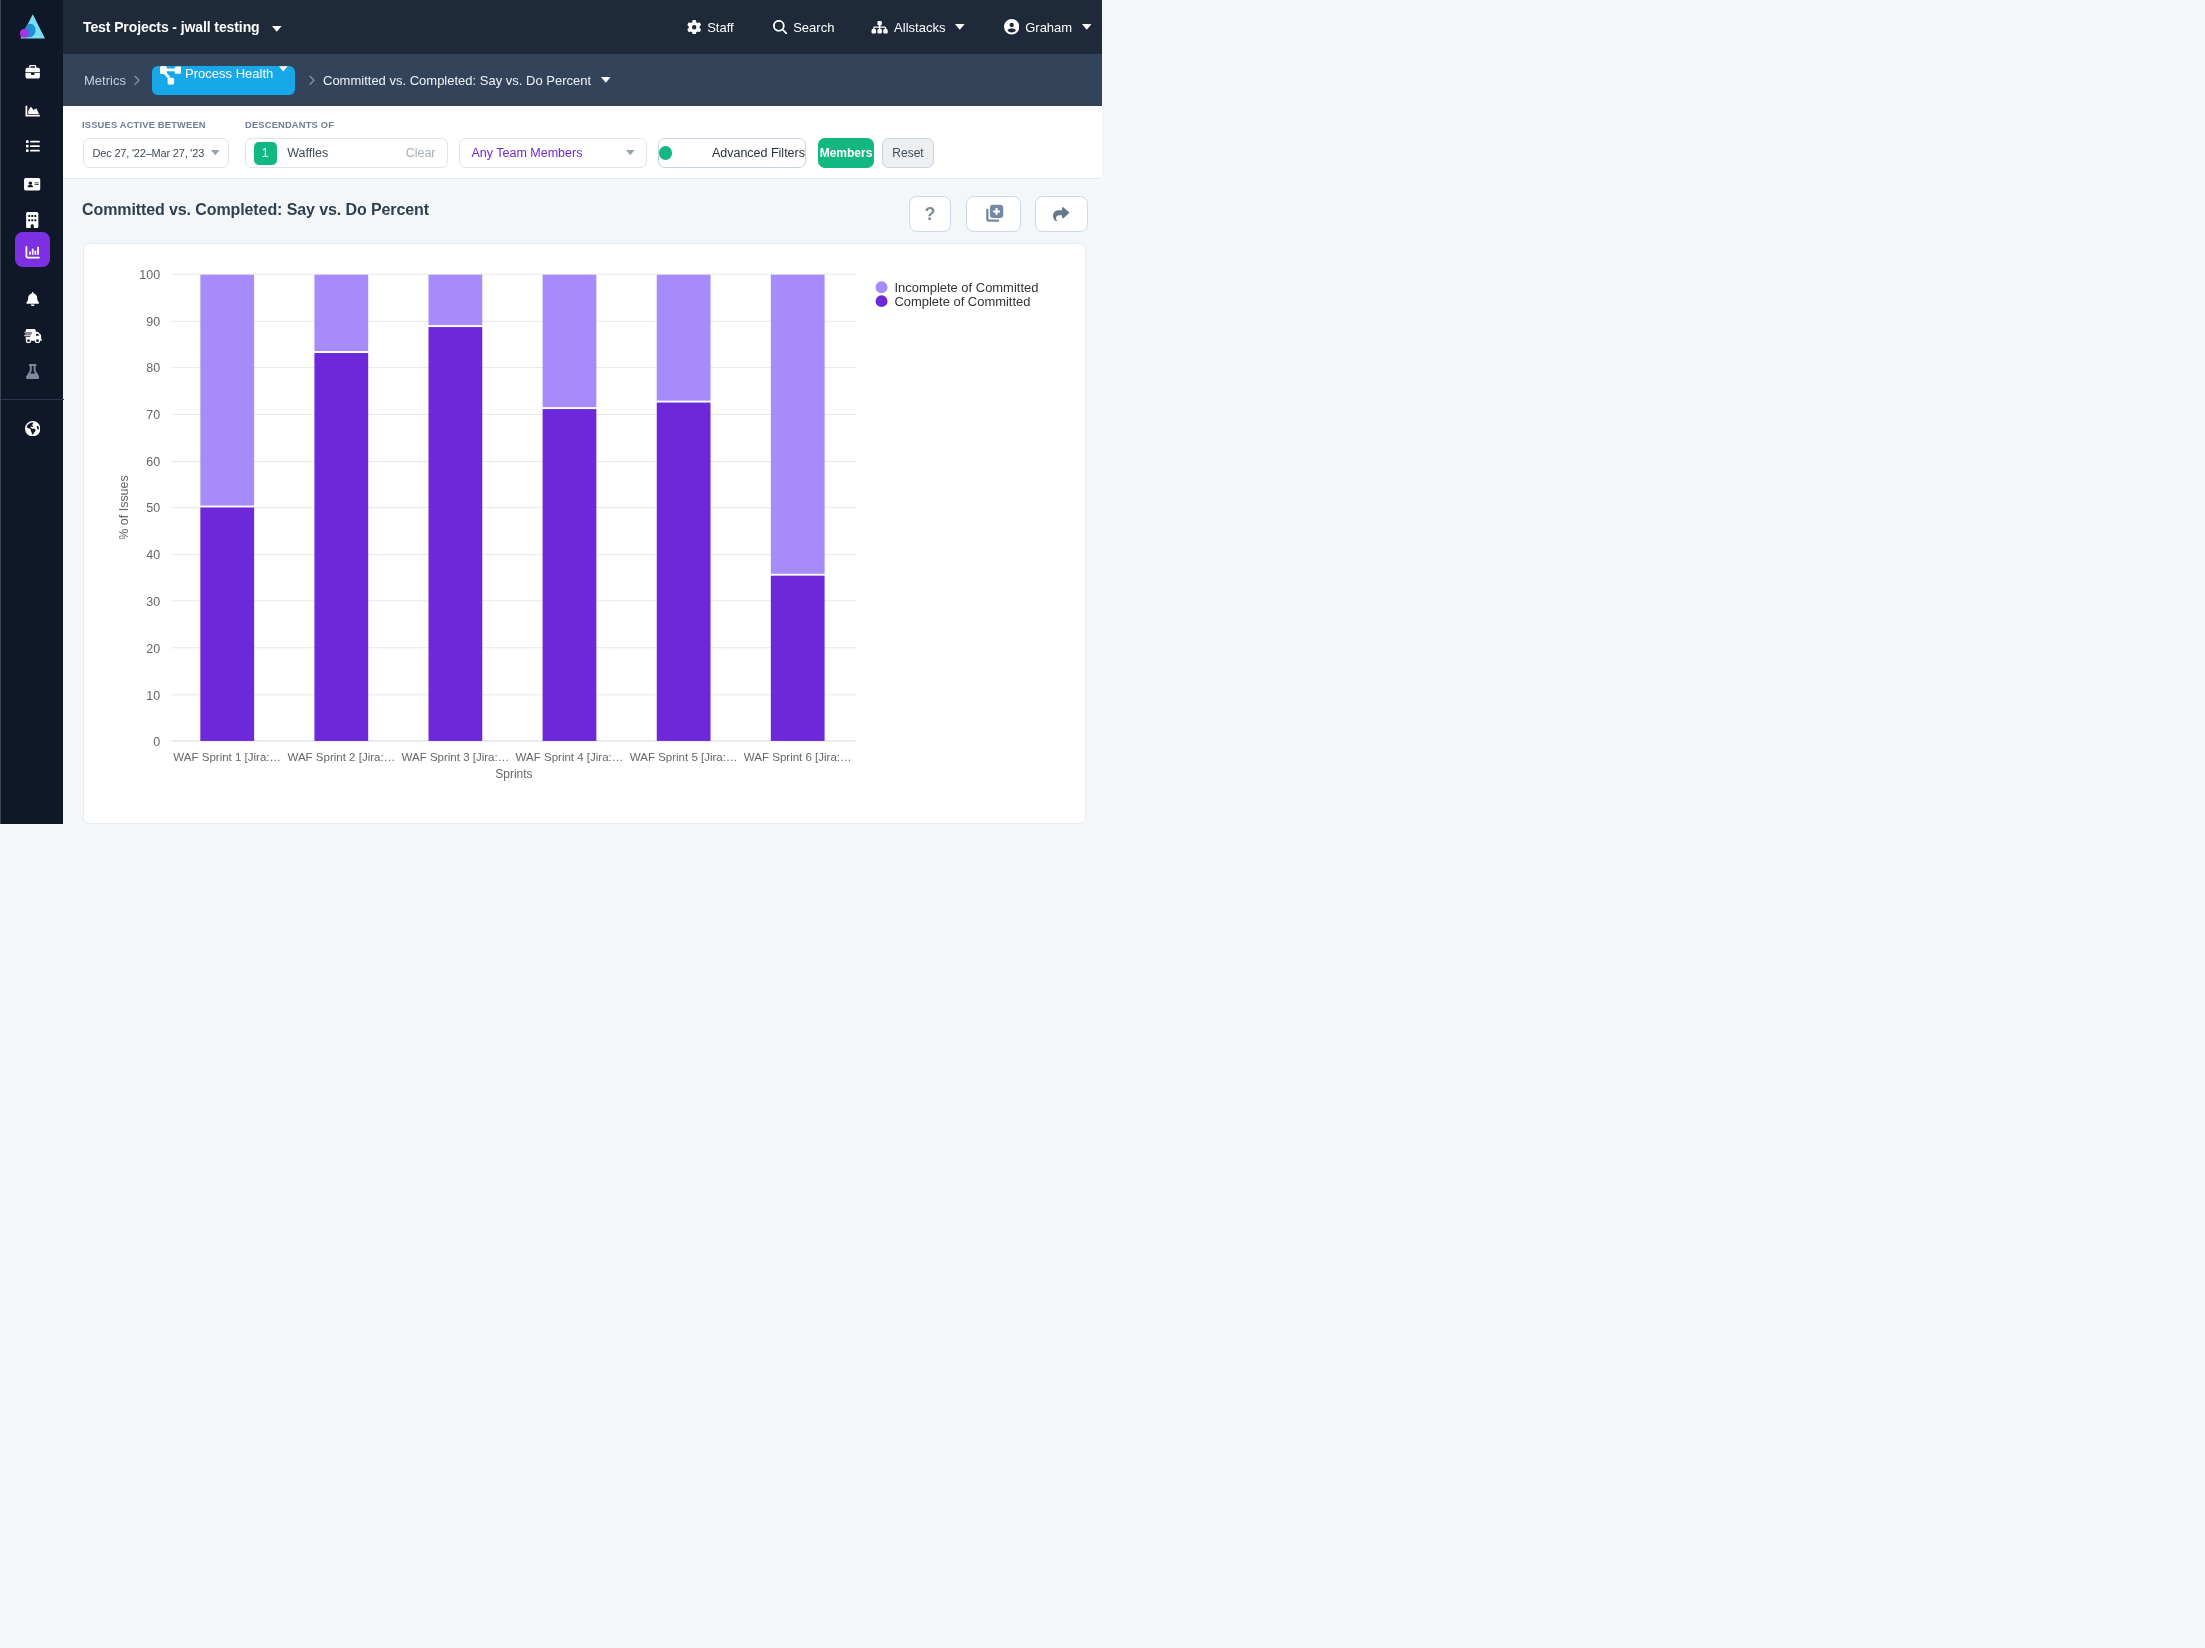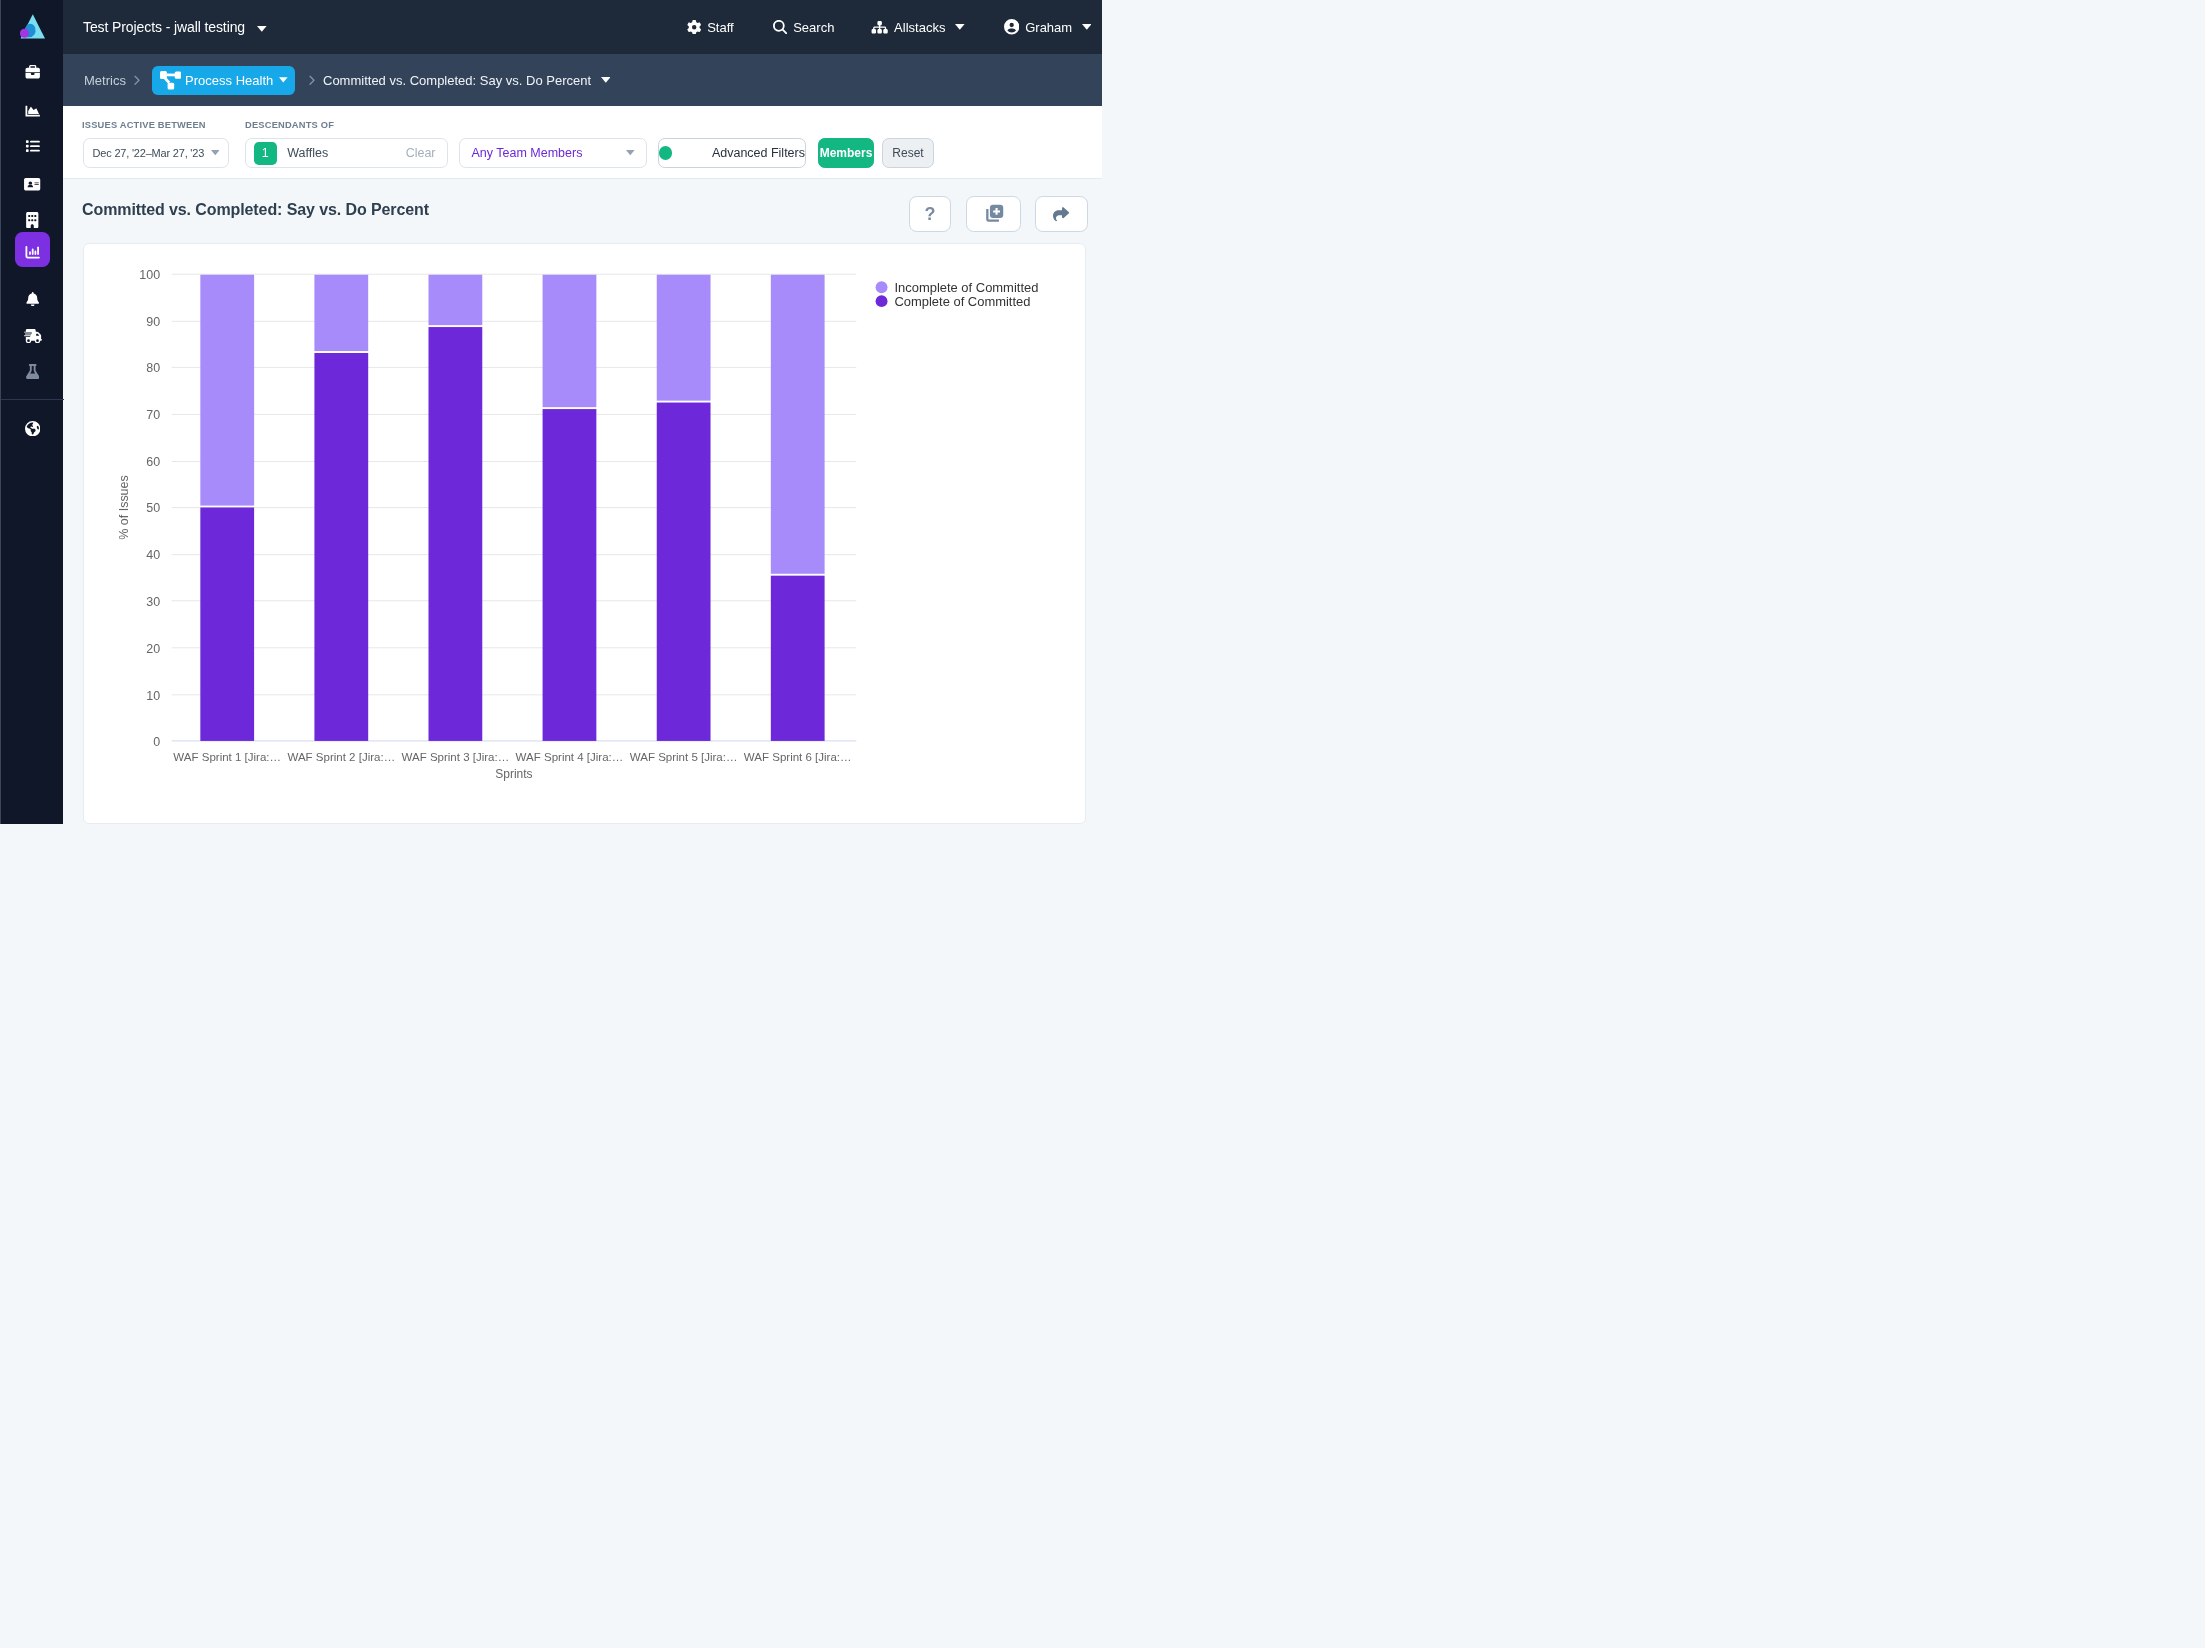--- a/index.html
+++ b/index.html
@@ -9,28 +9,28 @@
 
   
   #sidebar { position:absolute; left:0; top:0; width:63px; height:824px; background:#101728; z-index:5; border-left:1px solid #3c4559; }
   #sidebar .icon { position:absolute; left:0; width:63px; text-align:center; }
   #sidebar svg { display:inline-block; vertical-align:middle; }
   .sb-active { position:absolute; left:14.4px; top:232px; width:35px; height:35px; background:#7c30e2; border-radius:7.7px; }
   .sb-divider { position:absolute; left:0; top:399px; width:63px; height:1px; background:#2b3850; }
 
   
   #navbar { position:absolute; left:63px; top:0; width:1039px; height:54px; background:#1e2939; z-index:4; }
-  #navbar .proj { position:absolute; left:20px; top:0; height:54px; line-height:54px; color:#fff; font-size:14px; font-weight:400; letter-spacing:-0.1px; }
+  #navbar .proj { position:absolute; left:20px; top:0; height:54px; line-height:54px; color:#fff; font-size:14px; font-weight:700; letter-spacing:-0.1px; }
   .navitem { position:absolute; top:0; height:54px; display:flex; align-items:center; color:#fff; font-size:13px; }
   .navitem svg { margin-right:5.8px; }
 
   
   #crumb { position:absolute; left:63px; top:54px; width:1039px; height:52px; background:#33445a; z-index:4; }
   .crumb-in { position:absolute; top:0; height:52px; display:flex; align-items:center; }
-  .pill { display:flex; align-items:center; background:#17a8e9; color:#fff; height:29px; border-radius:5.8px; padding:0 7.7px; font-size:13px; }
+  .pill { display:flex; background:#17a8e9; color:#fff; height:29px; border-radius:5.8px; padding:0 7.7px; font-size:13px; }
 
   
   #filters { position:absolute; left:63px; top:106px; width:1039px; height:73px; background:#fff; border-bottom:1px solid #e4eaf0; z-index:3; }
   .flabel { position:absolute; top:14.4px; font-size:9.3px; font-weight:bold; color:#6e7e8f; letter-spacing:0.2px; }
   .fbox { position:absolute; top:32px; height:30px; border:1px solid #dbe3eb; border-radius:6.7px; background:#fff; display:flex; align-items:center; font-size:12.5px; color:#3e4c5b; white-space:nowrap; }
 
   
   #titlerow { position:absolute; left:63px; top:179px; width:1039px; height:65px; }
   #titlerow h1 { position:absolute; left:19px; top:22px; font-size:16px; color:#2e3f50; font-weight:bold; letter-spacing:-0.1px; }
   .tbtn { position:absolute; top:17.3px; height:36px; background:#fff; border:1px solid #ccd8e3; border-radius:7.7px; display:flex; align-items:center; justify-content:center; }

